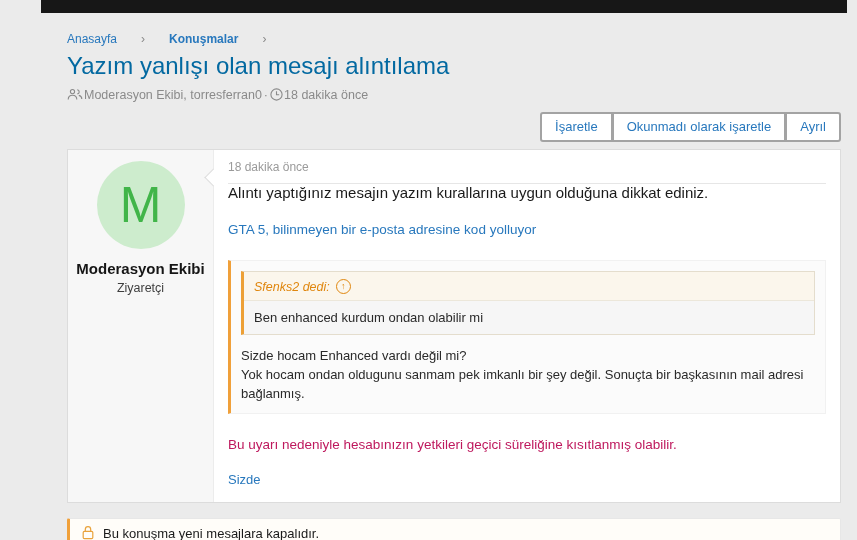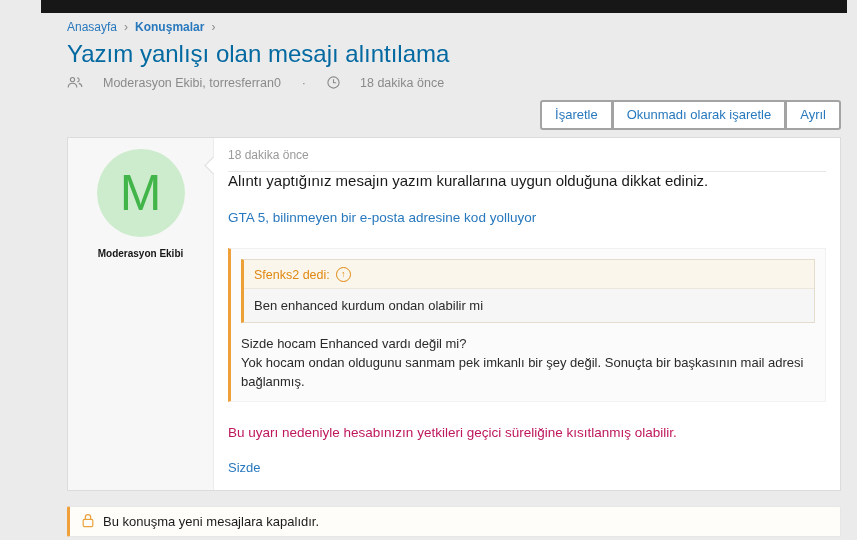--- a/index.html
+++ b/index.html
@@ -5,65 +5,65 @@
   html,body{margin:0;padding:0}
   body{
     width:857px;height:540px;position:relative;overflow:hidden;
     background:#ebebeb;
     font-family:"Liberation Sans","DejaVu Sans",sans-serif;
     -webkit-font-smoothing:antialiased;
   }
   .topbar{position:absolute;left:41px;top:0;width:806px;height:13px;background:#171717}
   .container{position:absolute;left:67px;top:0;width:774px}
 
-  .breadcrumb{margin-top:20px;font-size:12px;display:flex;align-items:center;gap:7px}
+  .breadcrumb{margin-top:32px;font-size:12px;display:flex;align-items:center;gap:24px}
   .crumb{color:#2878bd;text-decoration:none;cursor:pointer}
   .crumb.bold{font-weight:bold}
   .sep{color:#8a8a8a;font-size:12px}
 
   .title{margin-top:6px;font-size:24px;font-weight:400;color:#0369a1;line-height:1.15}
 
-  .meta{margin-top:8px;font-size:12.5px;color:#8a8a8a;display:flex;align-items:center;gap:20px}
+  .meta{margin-top:8px;font-size:12.5px;color:#8a8a8a;display:flex;align-items:center;gap:1px}
   .meta svg{display:block}
   .meta .dot{margin:0 1px;color:#8a8a8a}
 
   .actions{margin-top:10px;display:flex;justify-content:flex-end}
   .btn{
     background:#fff;border:2px solid #a3a3a3;color:#2878bd;font-size:13px;
     padding:5px 13px 6px;margin-left:-1px;font-family:inherit;cursor:pointer;line-height:1.2;
   }
   .btn:first-child{border-radius:3px 0 0 3px;margin-left:0}
   .btn:last-child{border-radius:0 3px 3px 0}
 
   .card{margin-top:7px;display:flex;background:#fff;border:1px solid #dcdcdc;min-height:326px;box-sizing:border-box}
   .avatar-cell{width:145px;flex-shrink:0;background:#f7f7f7;border-right:1px solid #ececec;text-align:center;padding-top:11px}
   .avatar{
     width:88px;height:88px;border-radius:50%;background:#cdeccd;color:#41b549;
     font-size:50px;line-height:88px;display:inline-block;text-align:center;cursor:pointer;
   }
-  .author{margin-top:11px;font-size:10px;font-weight:bold;color:#161616;cursor:pointer}
+  .author{margin-top:11px;font-size:15px;font-weight:bold;color:#161616;cursor:pointer}
   .role{margin-top:4px;font-size:12.5px;color:#3e3e3e}
 
   .content-cell{flex:1;padding:10px 14px 14px;position:relative;min-width:0}
   .bubble-arrow{
     position:absolute;left:-7px;top:21px;width:12px;height:12px;background:#fff;
     border-left:1px solid #dcdcdc;border-bottom:1px solid #dcdcdc;transform:rotate(45deg);
   }
   .msg-time{font-size:12px;color:#9a9a9a;padding-bottom:9px;border-bottom:1px solid #e6e6e6;cursor:pointer}
   .msg-text{font-size:15px;color:#1a1a1a}
   .msg-link{display:inline-block;margin-top:21px;font-size:13.5px;color:#2878bd;text-decoration:none;cursor:pointer}
 
   .outer-quote{
     margin-top:22px;border:1px solid #f1f1f1;border-left:3px solid #f0a03a;
     background:#fbfbfb;padding:10px 10px 10px 10px;
   }
   .inner-quote{border:1px solid #e4ddcd;border-left:3px solid #eda036;background:#fafafa}
   .inner-header{
     padding:7px 10px 6px;font-size:12.5px;color:#e0870f;background:#fbf6ec;
-    display:flex;align-items:center;gap:6px;border-bottom:1px solid #ece7da;cursor:pointer;
+    display:flex;align-items:center;gap:6px;border-bottom:1px solid #ece7da;cursor:pointer;font-style:italic;
   }
   .jump-icon{
     width:13px;height:13px;border:1px solid #e0870f;border-radius:50%;
     font-size:9px;line-height:13px;text-align:center;display:inline-block;color:#e0870f;flex-shrink:0;
   }
   .inner-body{padding:9px 10px;font-size:13px;color:#2a2a2a;background:#f6f6f6}
   .quote-reply{margin-top:9px;font-size:13px;color:#2a2a2a;line-height:19px}
 
   .warning{margin-top:23px;font-size:13.5px;color:#be185d}
   .report{display:inline-block;margin-top:20px;font-size:13px;color:#2878bd;text-decoration:none;cursor:pointer}
@@ -114,20 +114,21 @@
     <button class="btn">İşaretle</button>
     <button class="btn">Okunmadı olarak işaretle</button>
     <button class="btn">Ayrıl</button>
   </div>
 
   <div class="card">
 
     <div class="avatar-cell">
       <div class="avatar">M</div>
       <div class="author">Moderasyon Ekibi</div>
+      <div class="role">Ziyaretçi</div>
     </div>
 
     <div class="content-cell">
       <div class="bubble-arrow"></div>
 
       <div class="msg-time">18 dakika önce</div>
 
       <div class="msg-text">Alıntı yaptığınız mesajın yazım kurallarına uygun olduğuna dikkat ediniz.</div>
 
       <a class="msg-link">GTA 5, bilinmeyen bir e-posta adresine kod yolluyor</a>

